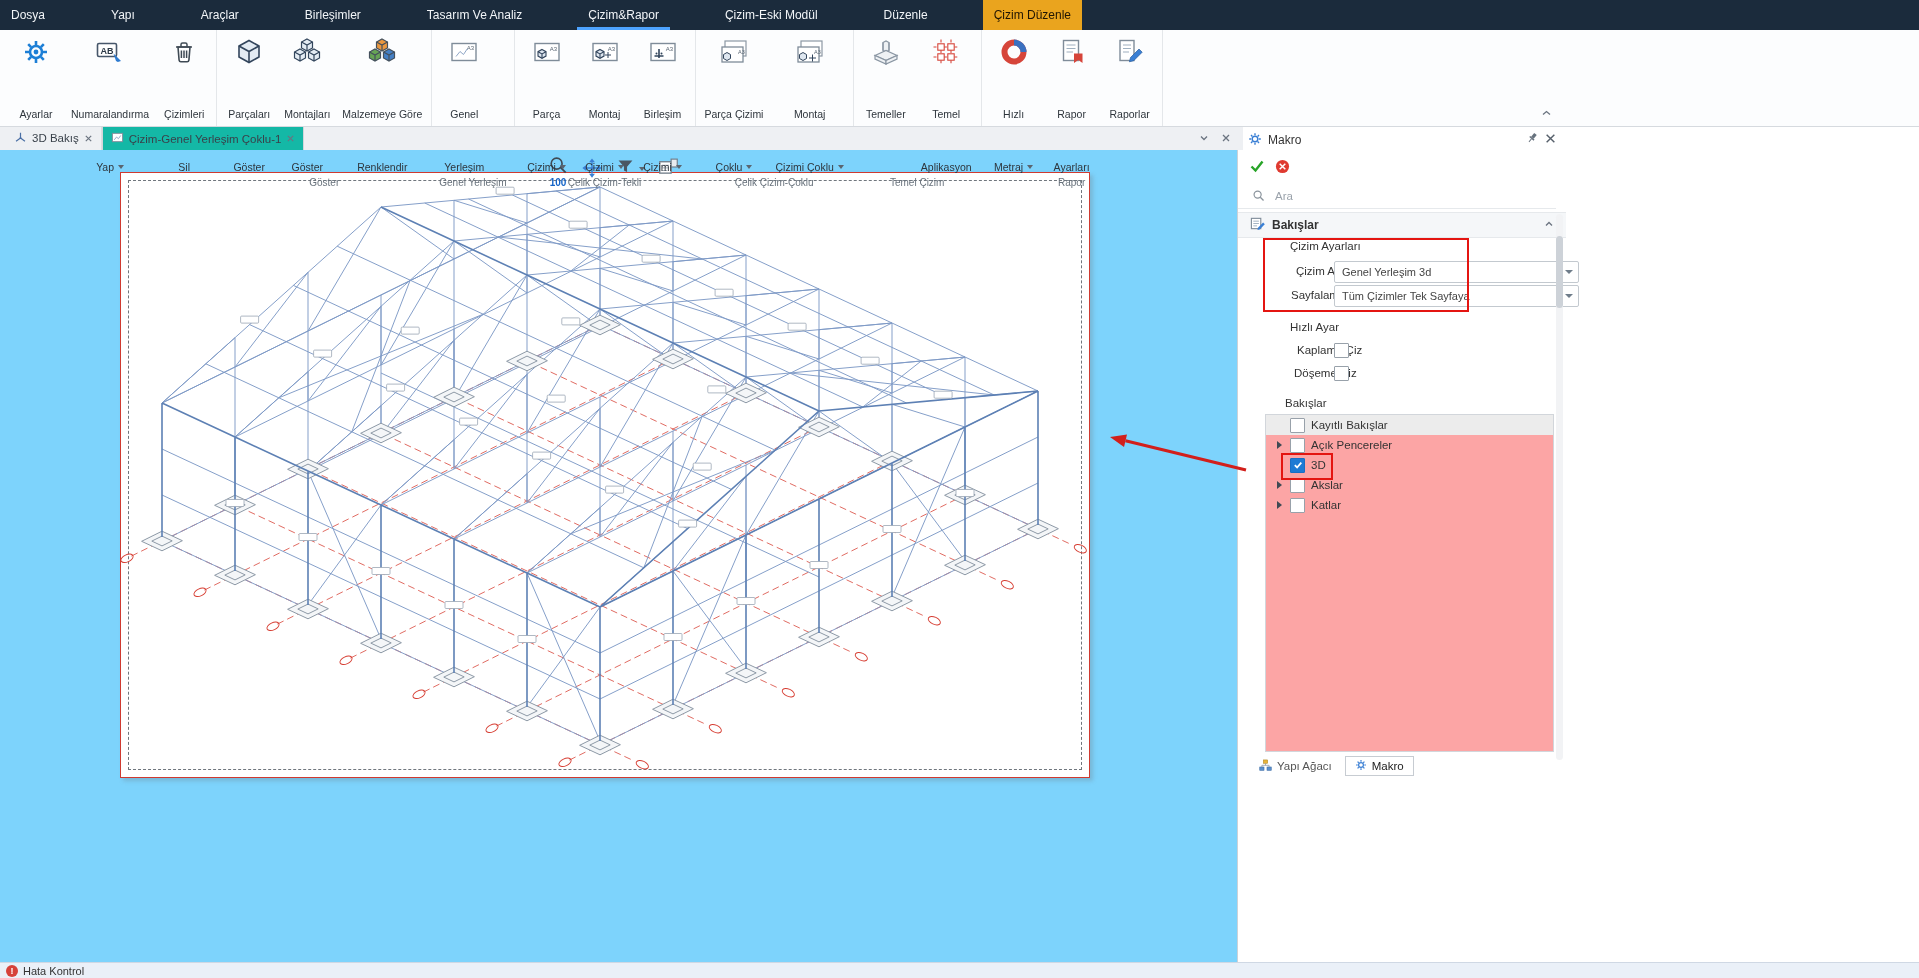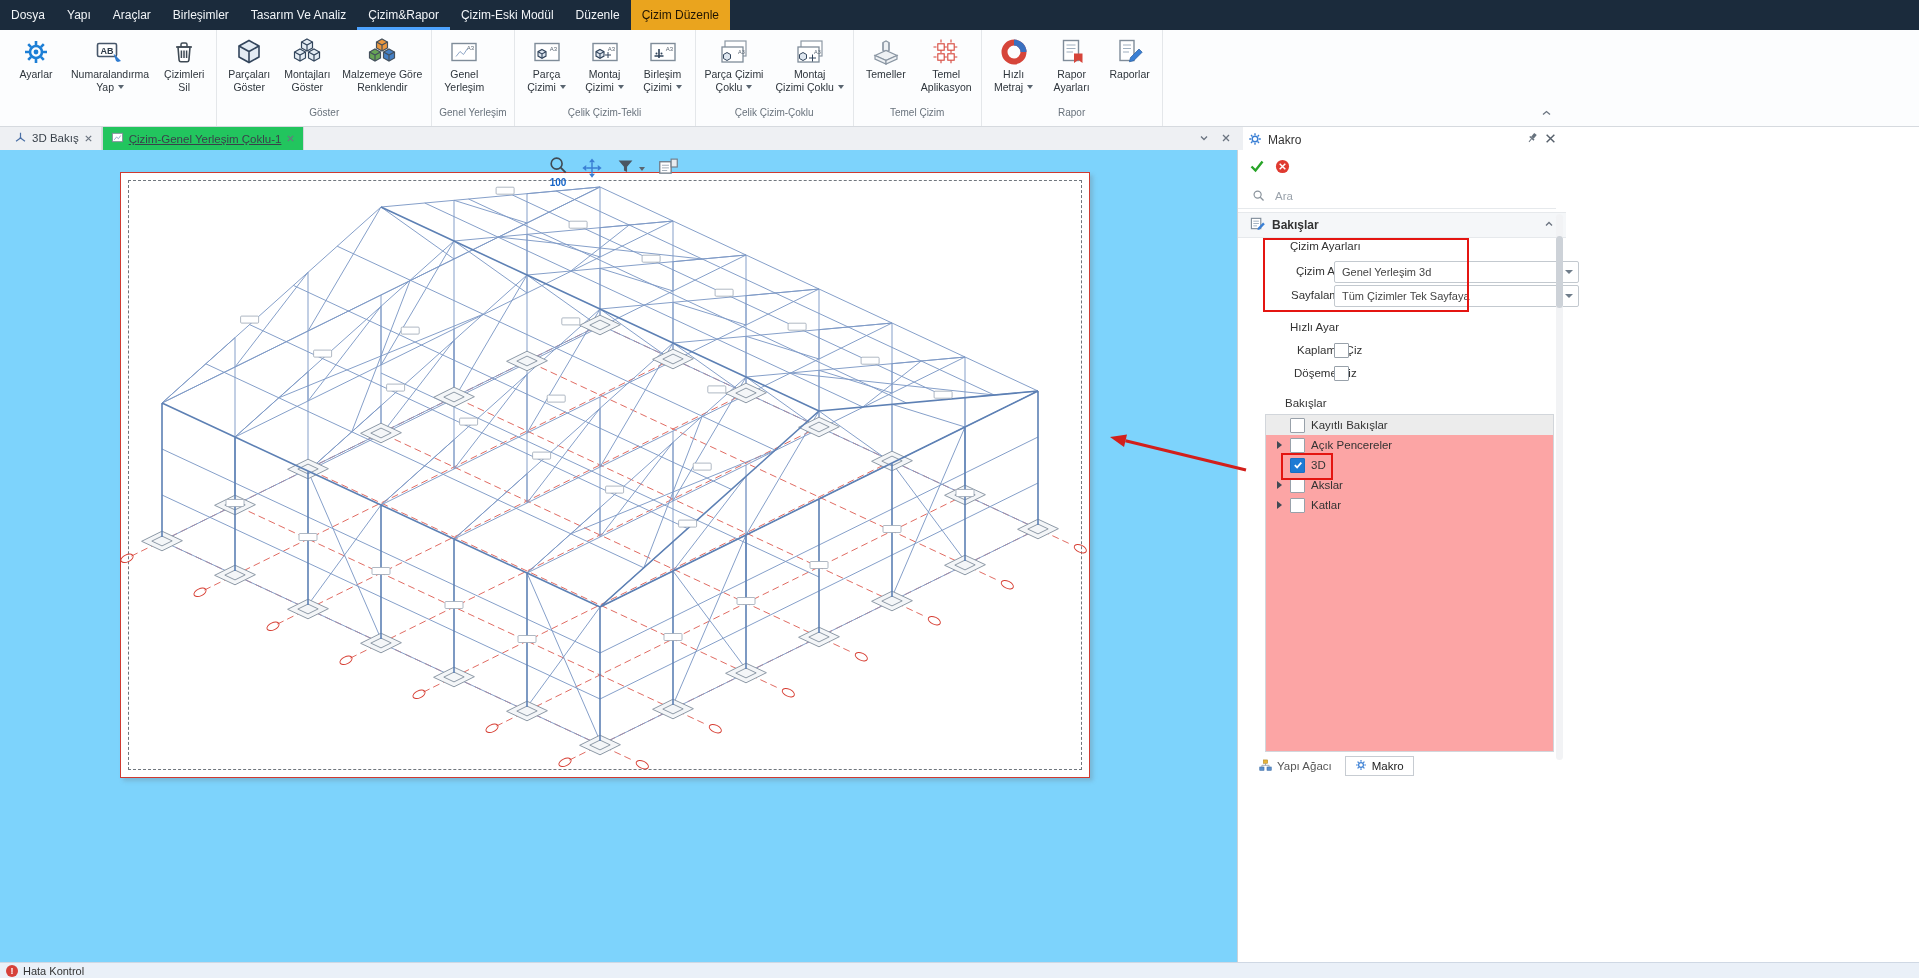--- a/index.html
+++ b/index.html
@@ -1,46 +1,46 @@
 <!DOCTYPE html>
 <html><head>
 <meta charset="utf-8">
 <style>
   html,body{margin:0;padding:0;}
   body{width:1919px;height:978px;overflow:hidden;position:relative;background:#fff;
        font-family:"Liberation Sans",sans-serif;-webkit-user-select:none;user-select:none;}
 
   
   .menubar{position:absolute;top:0;left:0;right:0;height:30px;background:#1b2b3c;
-           display:flex;align-items:stretch;color:#f2f5f8;font-size:12px;z-index:20;}
+           display:flex;align-items:stretch;color:#f2f5f8;font-size:12px;z-index:20;gap:44px;}
   .menu-item{padding:0 11px;display:flex;align-items:center;cursor:default;white-space:nowrap;}
   .menu-item.active{box-shadow:inset 0 -3px 0 #4da3ff;}
   .menu-item.highlight{background:#eaa41e;color:#201503;}
 
   
   .ribbon{position:absolute;top:30px;left:0;right:0;height:96px;background:#fcfdfe;
           border-bottom:1px solid #d6dadf;display:flex;align-items:stretch;padding-left:4px;z-index:15;}
   .rgroup{display:flex;flex-direction:column;border-right:1px solid #e4e7ea;padding:2px 3px 0;}
   .rbuttons{flex:1;display:flex;align-items:flex-start;padding-top:3px;}
   .rbtn{display:flex;flex-direction:column;align-items:center;min-width:46px;margin:0 1px;
         padding:2px 5px;font-size:10.5px;color:#2e353c;text-align:left;border-radius:3px;cursor:default;}
   .rbtn .ic{width:30px;height:30px;margin-bottom:1px;}
-  .rbtn .l{line-height:1.22;white-space:nowrap;display:flex;align-items:center;gap:2px;min-height:12px;}
+  .rbtn .l{line-height:1.22;white-space:nowrap;display:flex;align-items:center;gap:2px;min-height:12px;margin-top:40px;}
   .rgroup-label{height:16px;font-size:10px;color:#68727c;text-align:center;padding:1px 4px 3px;white-space:nowrap;}
   .chev{display:inline-block;width:0;height:0;border-left:3.5px solid transparent;
         border-right:3.5px solid transparent;border-top:4px solid #5a6570;margin-left:2px;}
   .ribbon-collapse{position:absolute;left:1538px;bottom:6px;width:16px;height:14px;display:flex;
         align-items:center;justify-content:center;}
 
   
   .tabstrip{position:absolute;top:126px;left:0;width:1237px;height:24px;background:#eef0f3;
             display:flex;align-items:stretch;padding-left:6px;z-index:10;}
   .dtab{display:flex;align-items:center;gap:5px;padding:0 8px;font-size:11.5px;color:#39414a;
         border-right:1px solid #dadde1;white-space:nowrap;}
-  .dtab.active{background:#22c55e;border:1px solid #d2d6db;border-bottom:0;text-decoration:underline;}
+  .dtab.active{background:#14b8a6;border:1px solid #d2d6db;border-bottom:0;}
   .dtab .x{display:flex;align-items:center;}
   .strip-controls{margin-left:auto;display:flex;gap:12px;padding:0 12px;align-items:center;}
 
   
   .canvas{position:absolute;top:150px;left:0;width:1237px;height:812px;background:#7dd3fc;}
   .sheet{position:absolute;left:120px;top:22px;width:968px;height:604px;border:1px solid #cf3a30;
          background:#fff;box-shadow:3px 3px 4px rgba(110,120,130,.30);}
   .sheet-inner{position:absolute;left:7px;top:7px;right:7px;bottom:7px;border:1px dashed #70767d;}
   #structure-svg{position:absolute;left:121px;top:23px;z-index:2;}
   .canvas-toolbar{position:absolute;left:548px;top:5px;display:flex;align-items:flex-start;gap:13px;z-index:12;}

